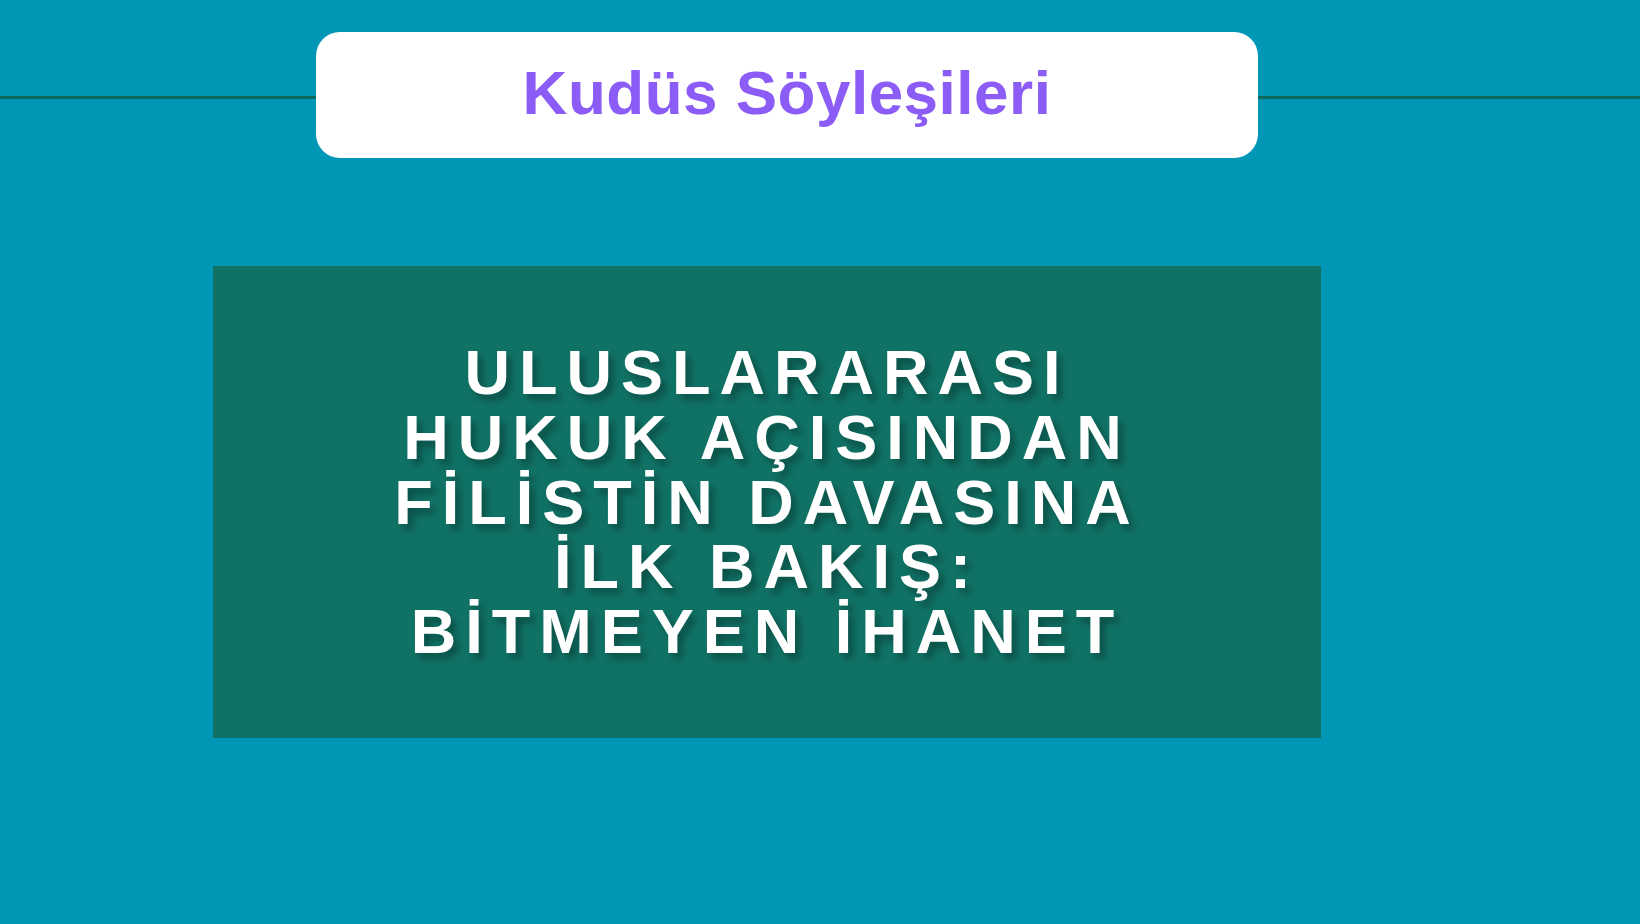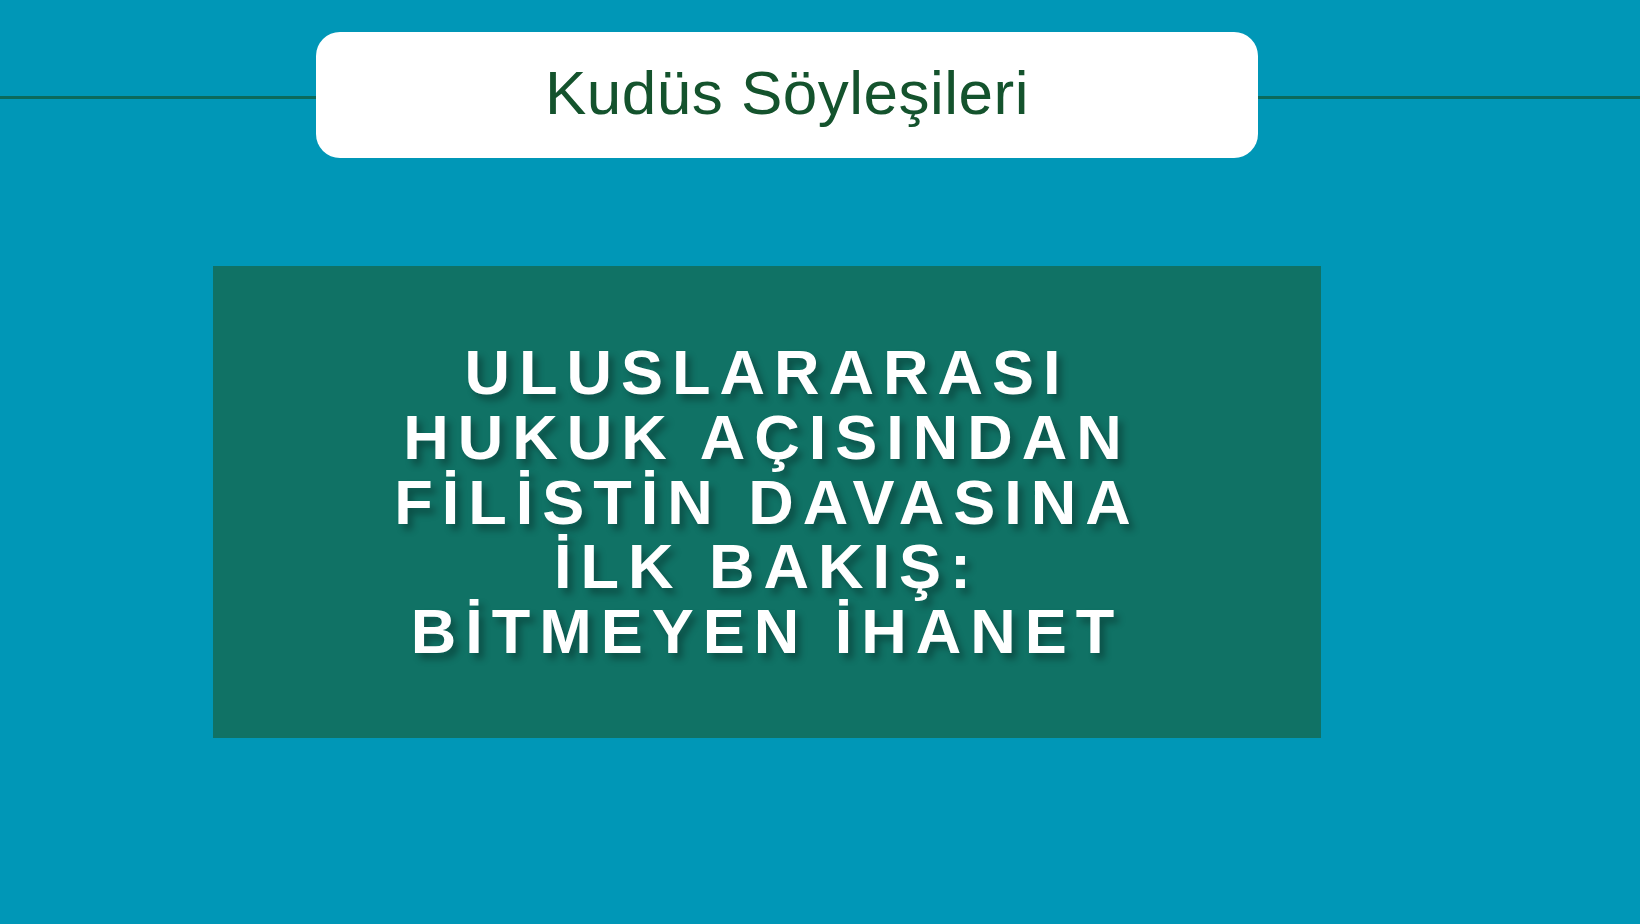--- a/index.html
+++ b/index.html
@@ -42,24 +42,24 @@
     height: 126px;
     background: #ffffff;
     border-radius: 24px;
     display: flex;
     align-items: center;
     justify-content: center;
     box-sizing: border-box;
   }
 
   #title-text {
-    color: #14532d;
+    color: #8b5cf6;
     font-family: "Liberation Sans", sans-serif;
     font-size: 62px;
-    font-weight: 400;
+    font-weight: 700;
     letter-spacing: 0.5px;
     line-height: 1;
     white-space: nowrap;
     margin-top: -4px;
   }
 
   
   #content-panel {
     position: absolute;
     left: 213px;

